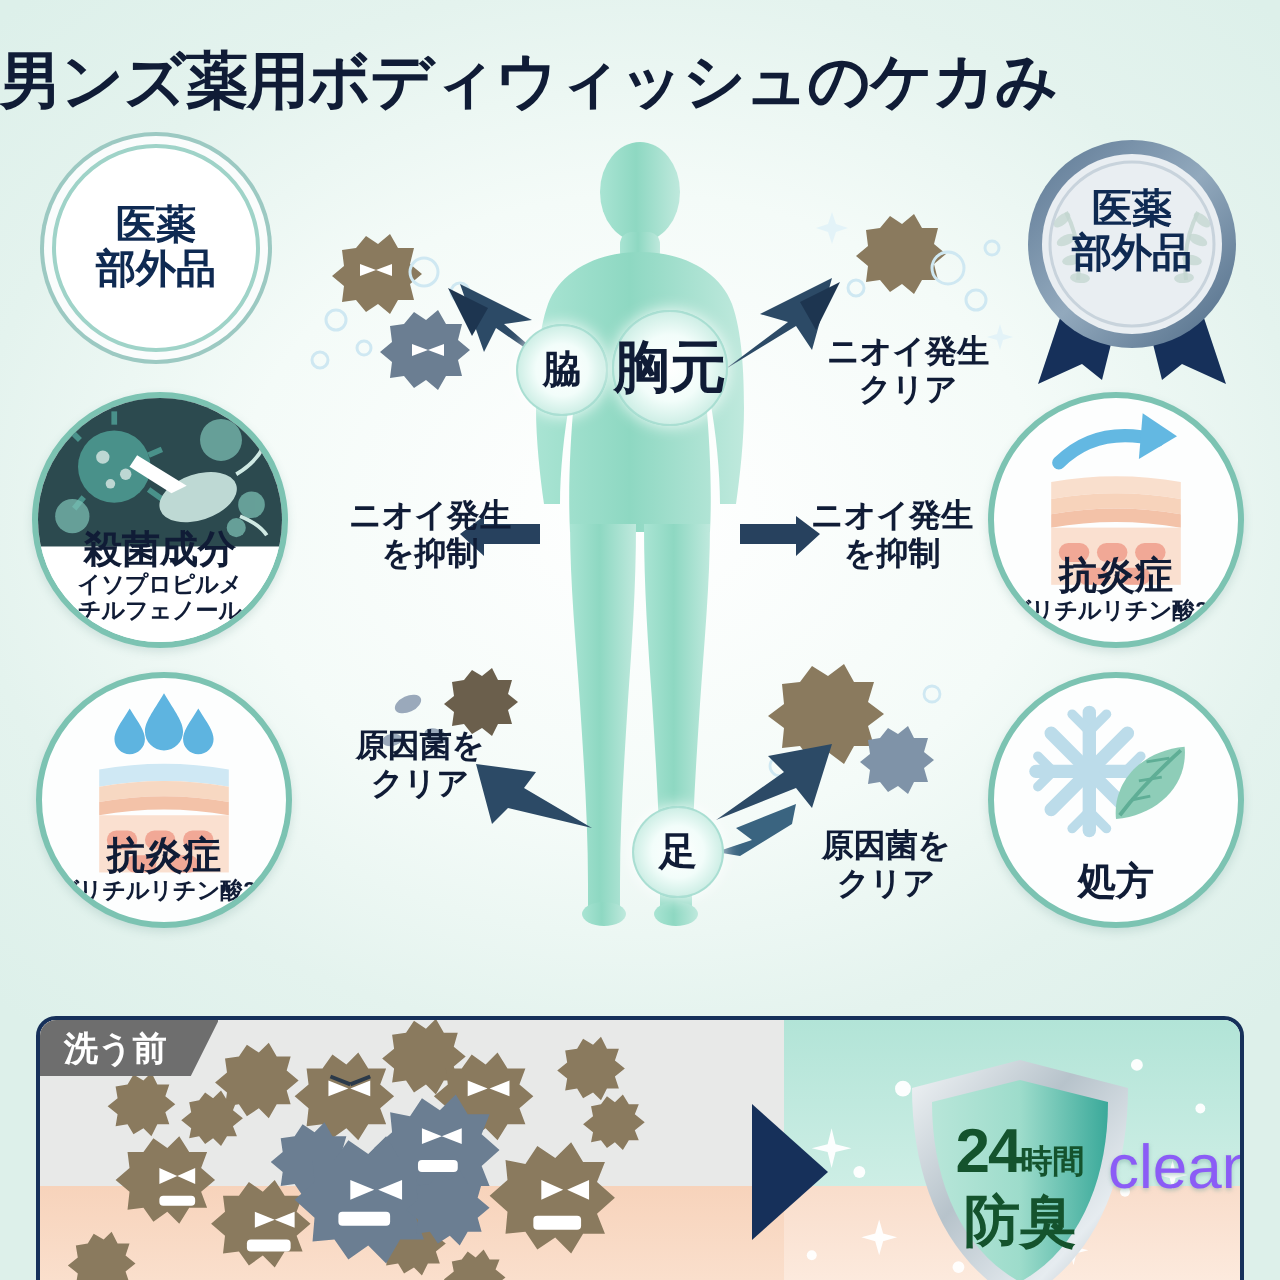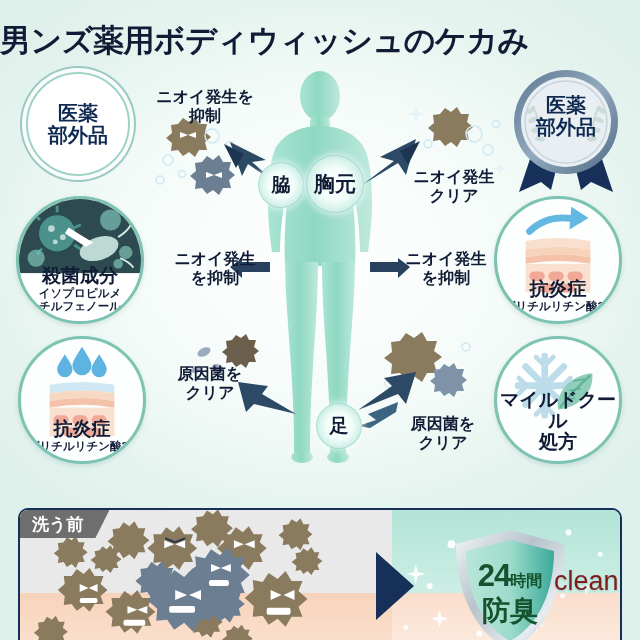--- a/index.html
+++ b/index.html
@@ -33,21 +33,21 @@
   .zone {
     position:absolute;
     border-radius:50%;
     display:flex; align-items:center; justify-content:center;
     font-weight:bold; color:#101c36;
     background:radial-gradient(circle at 50% 50%, #ffffff 0%, #f2fdfa 42%, #cdeee5 72%, rgba(180,230,218,0.25) 100%);
     box-shadow:0 0 8px rgba(255,255,255,0.9);
     border:1px solid rgba(140,210,195,0.55);
   }
   .zone-waki { left:258px; top:162px; width:46px; height:46px; font-size:19px; }
-  .zone-mune { left:306px; top:155px; width:58px; height:58px; font-size:21px; }
+  .zone-mune { left:306px; top:155px; width:58px; height:58px; font-size:28px; }
   .zone-ashi { left:316px; top:403px; width:46px; height:46px; font-size:19px; }
 
   
   .callout {
     position:absolute;
     font-size:16px; font-weight:bold; line-height:1.18;
     color:#101c36; text-align:center; white-space:nowrap;
   }
   .co-1 { left:145px; top:88px; width:120px; }
   .co-2 { left:394px; top:168px; width:120px; }
@@ -131,21 +131,21 @@
   #shield .s-top, #shield .s-bot {
     position:absolute; left:0; width:120px; text-align:center;
     font-weight:bold; color:#14532d;
   }
   #shield .s-top { top:30px; font-size:31px; letter-spacing:-1px; }
   #shield .s-top .unit { font-size:16px; letter-spacing:0; }
   #shield .s-bot { top:64px; font-size:28px; }
 
   #clean-word {
     position:absolute; left:534px; top:56px; z-index:8;
-    font-size:27px; color:#7f1d1d; font-weight:normal;
+    font-size:31px; color:#8b5cf6; font-weight:normal;
     text-shadow:0 1px 2px rgba(120,170,160,0.55);
   }
 </style>
 </head>
 <body>
 
 <div id="stage">
 
   <div class="title">男ンズ薬用ボディウィッシュのケカみ</div>
 
@@ -262,24 +262,20 @@
     <path d="M6 42 L40 18 L32 10 L64 4 L54 36 L46 26 Z" fill="#2c4a66"></path>
   </svg>
   <svg class="arrow" style="left:356px;top:398px;width:44px;height:32px;" viewBox="0 0 44 32">
     <path d="M42 4 L12 16 L20 22 L2 28 L14 30 L40 14 Z" fill="#3a6480"></path>
   </svg>
 
   <div class="zone zone-waki">脇</div>
   <div class="zone zone-mune">胸元</div>
   <div class="zone zone-ashi">足</div>
 
-  <div class="callout co-1">
-    <div>ニオイ発生を</div>
-    <div>抑制</div>
-  </div>
   <div class="callout co-2">
     <div>ニオイ発生</div>
     <div>クリア</div>
   </div>
   <div class="callout co-3">
     <div>ニオイ発生</div>
     <div>を抑制</div>
   </div>
   <div class="callout co-4">
     <div>ニオイ発生</div>
@@ -446,21 +442,20 @@
       </g>
       <path d="M100 36 c-22 2 -38 18 -36 38 c22 -2 38 -18 36 -38 Z" fill="#8ecdb8"></path>
       <path d="M98 38 q-20 18 -32 34" stroke="#5fae96" stroke-width="2" fill="none"></path>
       <g stroke="#5fae96" stroke-width="1.5" fill="none">
         <path d="M92 42 l-12 2"></path>
           <path d="M88 52 l-12 2"></path>
           <path d="M82 62 l-10 2"></path>
       </g>
     </svg>
     <div class="cap">
-      <span class="big">マイルドクール</span>
       <span class="big">処方</span>
     </div>
   </div>
 
   <div id="bottom">
     <div class="half-left">
       <div class="sky"></div>
       <div class="skin"></div>
       <svg style="position:absolute;left:0;top:0;width:100%;height:100%;" viewBox="0 0 374 146">
         <g fill="#8a7a5e">

